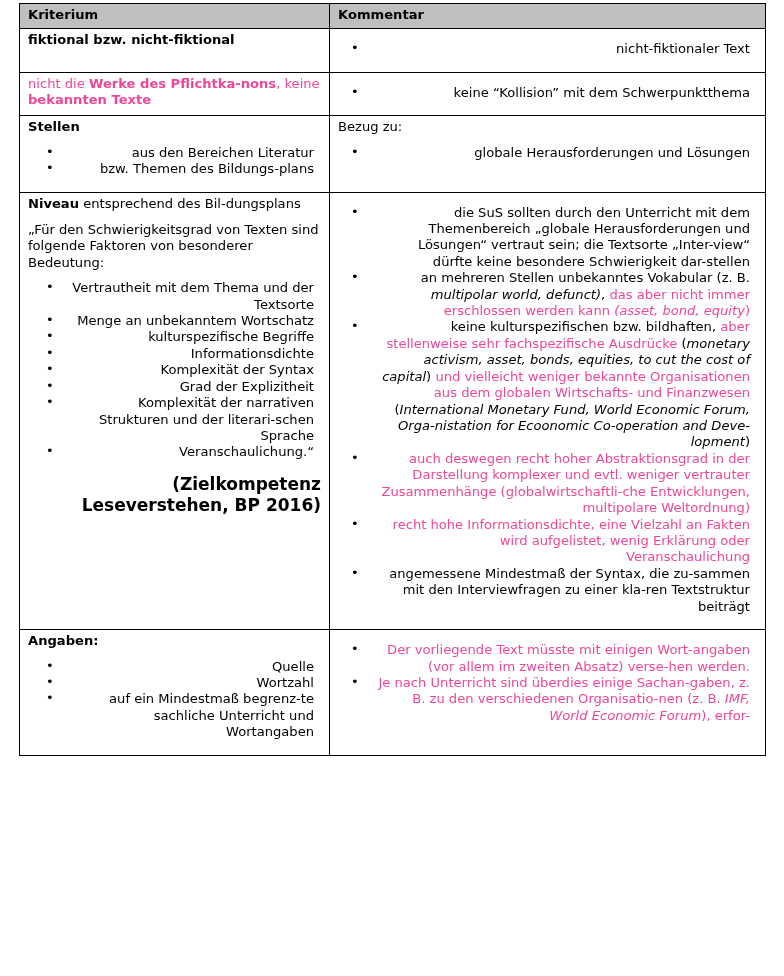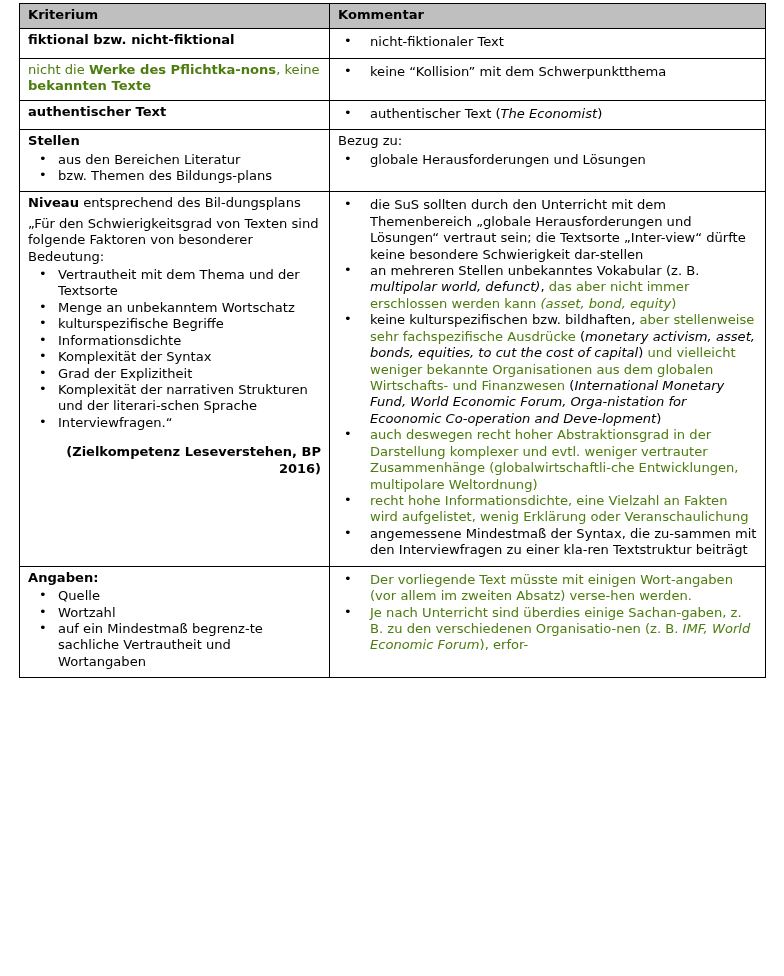--- a/index.html
+++ b/index.html
@@ -49,51 +49,52 @@
     border: 1px solid #7f7f7f;
     border-bottom: 1px solid #000000;
   }
   thead th.h-right { border-left: 1px solid #7f7f7f; margin-top: 37px; }
 
   
   .p {
     margin: 0;
     padding: 0;
   }
-  .p + .p { margin-top: 4px; }
+  .p + .p { margin-top: 10px; }
 
   ul.b {
     list-style: none;
-    margin: 2px;
+    margin: 9px;
     padding: 0;
+    text-align: right;
   }
   ul.b > li {
     position: relative;
     padding-left: 28px;
     margin: 0;
   }
   ul.b > li::before {
     content: "\2022";
     position: absolute;
     left: 9px;
     top: -1px;
     font-size: 13px;
     line-height: 1.255;
   }
   
   td.right ul.b > li { padding-left: 30px; }
   td.right ul.b > li::before { left: 4px; }
 
   b, .bold { font-weight: bold; }
   i, .it { font-style: italic; }
-  .red { color: #4d7c0f; }
+  .red { color: #ec4899; }
   .attrib {
     text-align: right;
     font-weight: bold;
-    font-size: 13px;
+    font-size: 17px;
     line-height: 1.25;
     margin-top: 13px;
     padding-right: 2px;
   }
   .row-tall td { padding-bottom: 10px; }
 </style>
 </head>
 <body>
 
 <div class="page">
@@ -122,30 +123,20 @@
         <tr>
           <td class="left">
             <div class="p"><span class="red">nicht die </span><span class="red bold">Werke des Pflichtka-</span><span class="red bold">nons</span><span class="red">, keine </span><span class="red bold">bekannten Texte</span></div>
           </td>
           <td class="right">
             <ul class="b">
               <li><span>keine “Kollision” mit dem Schwerpunktthema</span></li>
             </ul>
           </td>
         </tr>
-        <tr class="row-tall">
-          <td class="left">
-            <div class="p"><span class="bold">authentischer Text</span></div>
-          </td>
-          <td class="right">
-            <ul class="b">
-              <li><span>authentischer Text (</span><span class="it">The Economist</span><span>)</span></li>
-            </ul>
-          </td>
-        </tr>
         <tr>
           <td class="left">
             <div class="p"><span class="bold">Stellen</span></div>
             <ul class="b">
               <li><span>aus den Bereichen Literatur</span></li>
               <li><span>bzw. Themen des Bildungs-​plans</span></li>
             </ul>
           </td>
           <td class="right">
             <div class="p"><span>Bezug zu:</span></div>
@@ -159,42 +150,42 @@
             <div class="p"><span class="bold">Niveau</span><span> entsprechend des Bil-dungsplans</span></div>
             <div class="p"><span>„Für den Schwierigkeitsgrad von Texten sind folgende Faktoren von besonderer Bedeutung:</span></div>
             <ul class="b">
               <li><span>Vertrautheit mit dem Thema und der Textsorte</span></li>
               <li><span>Menge an unbekanntem Wortschatz</span></li>
               <li><span>kulturspezifische Begriffe</span></li>
               <li><span>Informationsdichte</span></li>
               <li><span>Komplexität der Syntax</span></li>
               <li><span>Grad der Explizitheit</span></li>
               <li><span>Komplexität der narrativen Strukturen und der literari-schen Sprache</span></li>
-              <li><span>Interviewfragen.“</span></li>
+              <li><span>Veranschaulichung.“</span></li>
             </ul>
             <div class="attrib">(Zielkompetenz Leseverstehen, BP 2016)</div>
           </td>
           <td class="right">
             <ul class="b">
               <li><span>die SuS sollten durch den Unterricht mit dem Themenbereich „globale Herausforderungen und Lösungen“ vertraut sein; die Textsorte „Inter-view“ dürfte keine besondere Schwierigkeit dar-stellen</span></li>
               <li><span>an mehreren Stellen unbekanntes Vokabular (z. B. </span><span class="it">multipolar world, defunct)</span><span>, </span><span class="red">das aber nicht immer erschlossen werden kann </span><span class="red it">(asset, bond, equity</span><span class="red">)</span></li>
               <li><span>keine kulturspezifischen bzw. bildhaften, </span><span class="red">aber stellenweise sehr fachspezifische Ausdrücke </span><span>(</span><span class="it">monetary activism, asset, bonds, equities, to cut the cost of capital</span><span>) </span><span class="red">und vielleicht weniger bekannte Organisationen aus dem globalen Wirtschafts- und Finanzwesen </span><span>(</span><span class="it">International Monetary Fund, World Economic Forum, Orga-nistation for Ecoonomic Co-operation and Deve-lopment</span><span>)</span></li>
               <li><span class="red">auch deswegen recht hoher Abstraktionsgrad in der Darstellung komplexer und evtl. weniger vertrauter Zusammenhänge (globalwirtschaftli-che Entwicklungen, multipolare Weltordnung)</span></li>
               <li><span class="red">recht hohe Informationsdichte, eine Vielzahl an Fakten wird aufgelistet, wenig Erklärung oder Veranschaulichung</span></li>
               <li><span>angemessene Mindestmaß der Syntax, die zu-sammen mit den Interviewfragen zu einer kla-ren Textstruktur beiträgt</span></li>
             </ul>
           </td>
         </tr>
         <tr>
           <td class="left">
             <div class="p"><span class="bold">Angaben:</span></div>
             <ul class="b">
               <li><span>Quelle</span></li>
               <li><span>Wortzahl</span></li>
-              <li><span>auf ein Mindestmaß begrenz-te sachliche Vertrautheit und Wortangaben</span></li>
+              <li><span>auf ein Mindestmaß begrenz-te sachliche Unterricht und Wortangaben</span></li>
             </ul>
           </td>
           <td class="right">
             <ul class="b">
               <li><span class="red">Der vorliegende Text müsste mit einigen Wort-angaben (vor allem im zweiten Absatz) verse-hen werden.</span></li>
               <li><span class="red">Je nach Unterricht sind überdies einige Sachan-gaben, z. B.  zu den verschiedenen Organisatio-nen (z. B. </span><span class="red it">IMF, World Economic Forum</span><span class="red">), erfor-</span></li>
             </ul>
           </td>
         </tr>
       </tbody>

